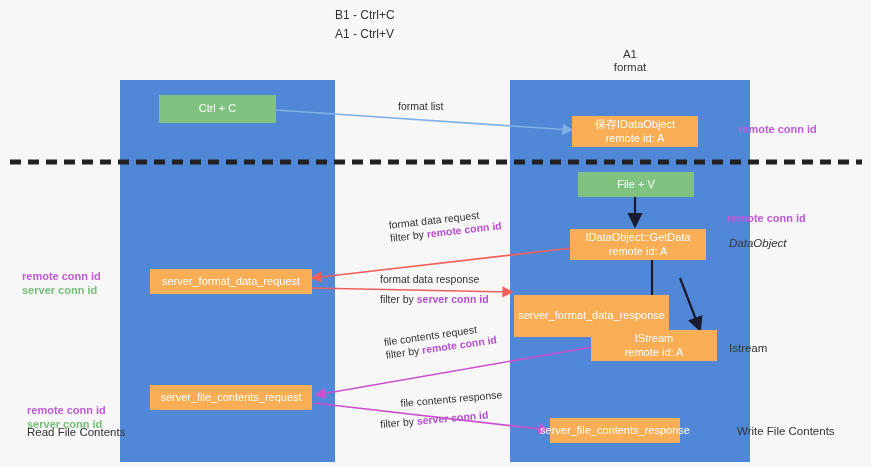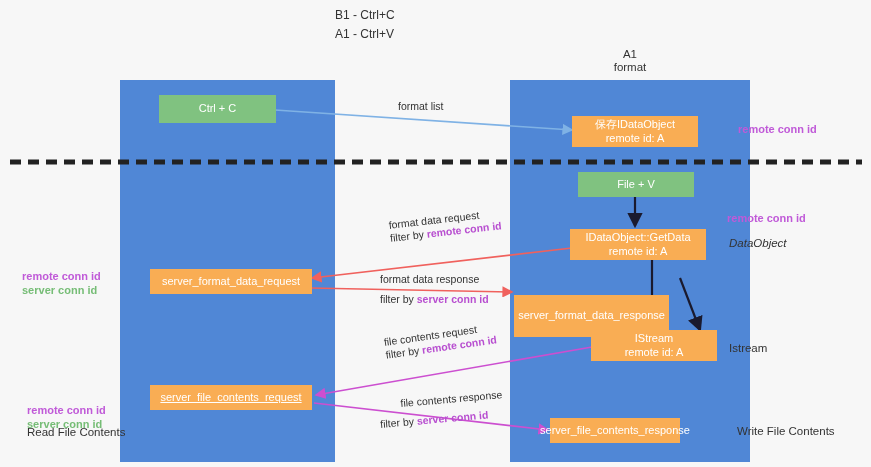--- a/index.html
+++ b/index.html
@@ -100,21 +100,21 @@
 
   <div class="node orange" style="left:514px;top:279px;width:155px;height:42px;margin-top:16px;">
     <span>server_format_data_response</span>
   </div>
 
   <div class="node orange" style="left:591px;top:330px;width:126px;height:31px;flex-direction:column;">
     <span>IStream</span>
     <span>remote id: A</span>
   </div>
 
-  <div class="node orange" style="left:150px;top:385px;width:162px;height:25px;text-decoration:underline;">
+  <div class="node orange" style="left:150px;top:385px;width:162px;height:25px;">
     <span>server_file_contents_request</span>
   </div>
 
   <div class="node orange" style="left:550px;top:418px;width:130px;height:25px;">
     <span>server_file_contents_response</span>
   </div>
 
   <div class="edge-label" style="left:398px;top:100px;">
     <span>format list</span>
   </div>

